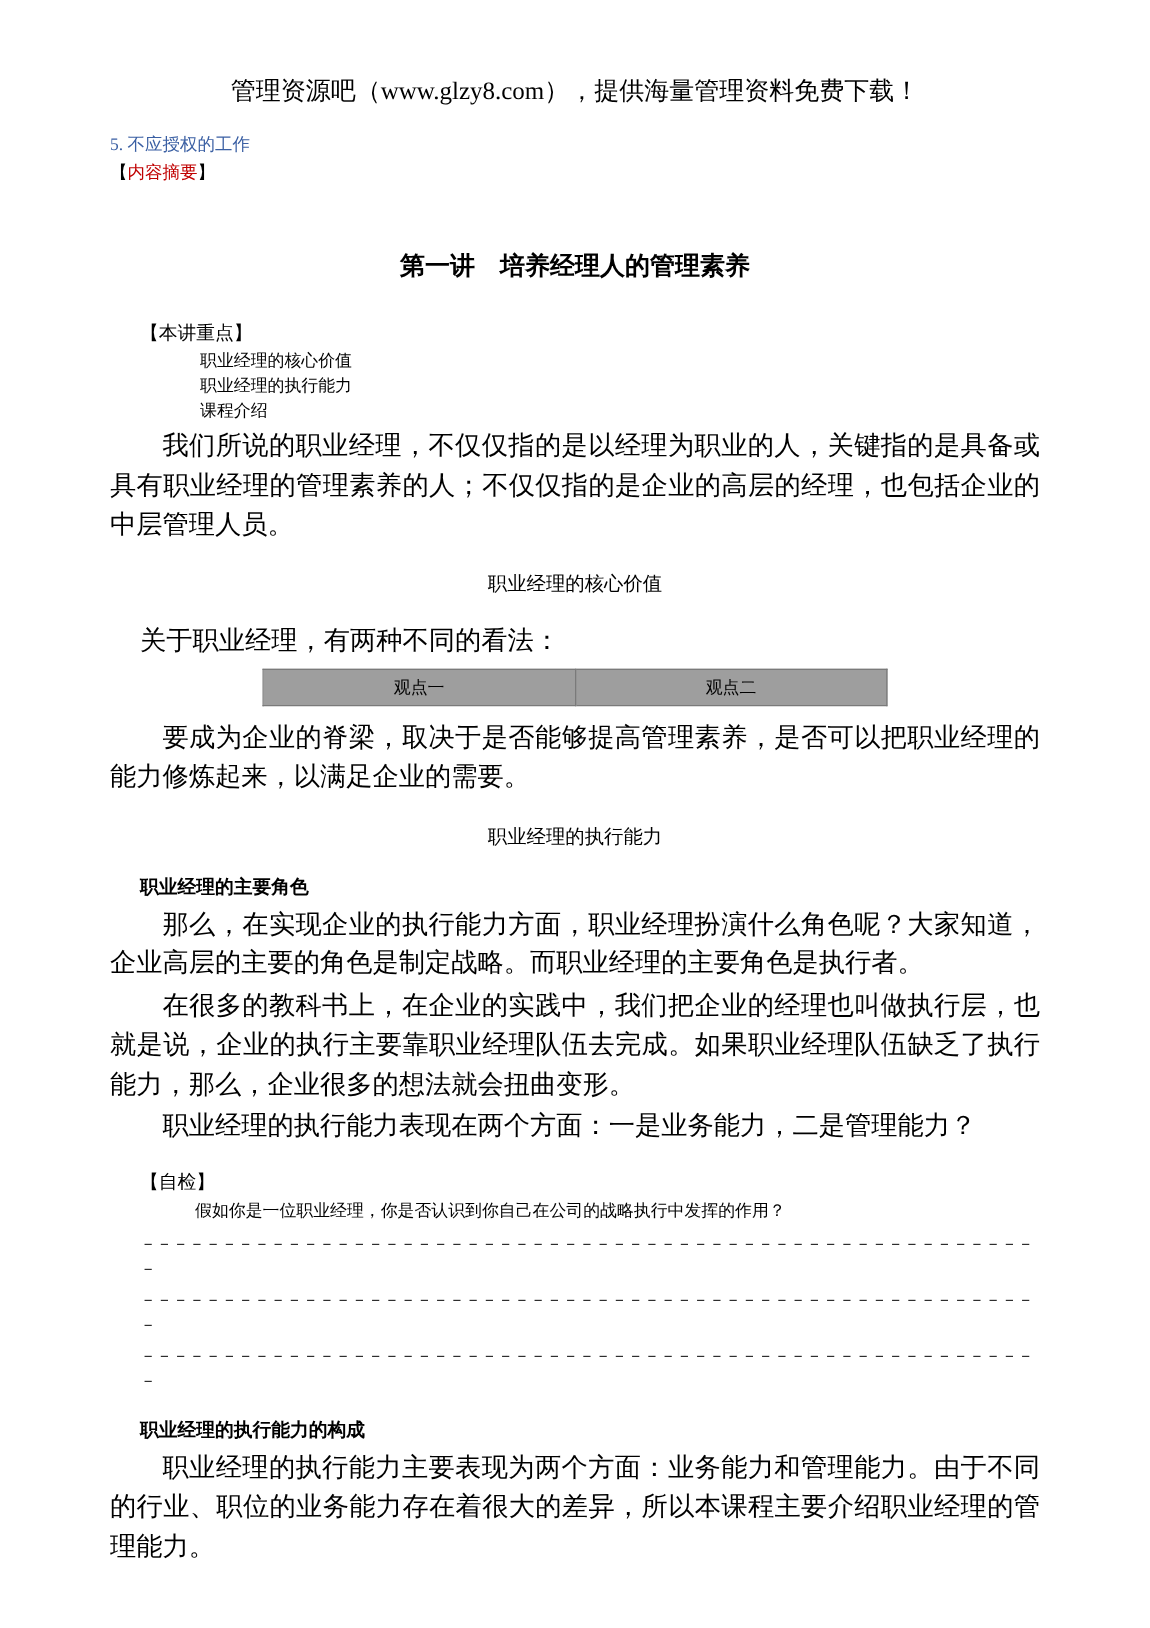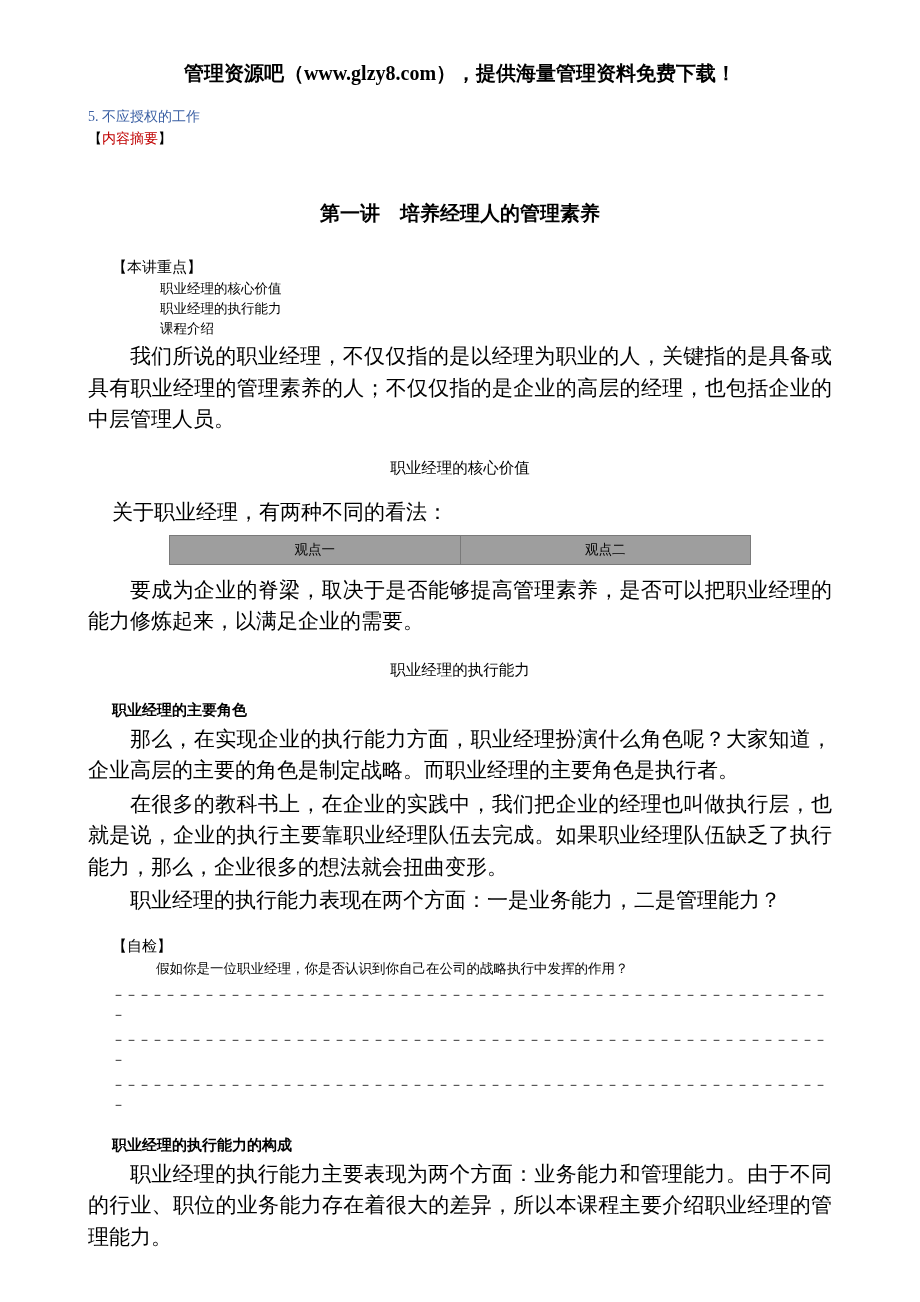--- a/index.html
+++ b/index.html
@@ -15,21 +15,20 @@
     width: 920px;
     min-height: 1302px;
     box-sizing: border-box;
     padding: 58px 88px 40px 88px;
     position: relative;
   }
   .header-banner {
     text-align: center;
     font-size: 20px;
     margin-bottom: 6px;
-    font-weight: bold;
   }
   .toc-item {
     color: #3a5fa3;
     font-size: 14px;
     margin-top: 18px;
   }
   .tag-line {
     font-size: 14px;
     margin-top: 2px;
     font-family: Liberation Mono, monospace;
@@ -65,21 +64,21 @@
     margin-bottom: 18px;
   }
   .intro-line {
     margin-left: 24px;
     font-size: 21px;
     margin-top: 4px;
   }
   table.viewpoints {
     border-collapse: collapse;
     margin: 6px auto 10px auto;
-    width: 582px;
+    width: 500px;
     font-size: 13.5px;
   }
   table.viewpoints th {
     background: #9e9e9e;
     color: #000;
     font-weight: normal;
     border: 1px solid #7a7a7a;
     padding: 4px 6px;
     text-align: center;
   }

